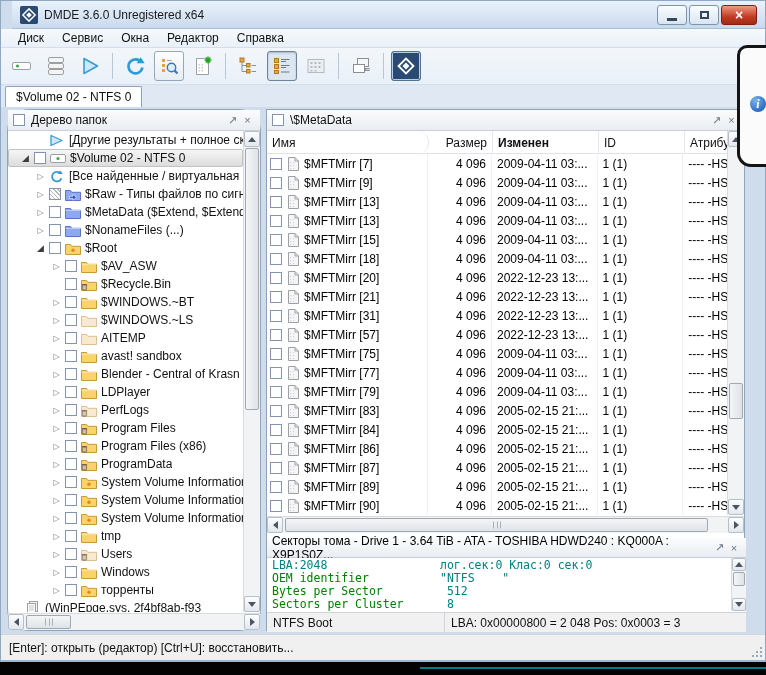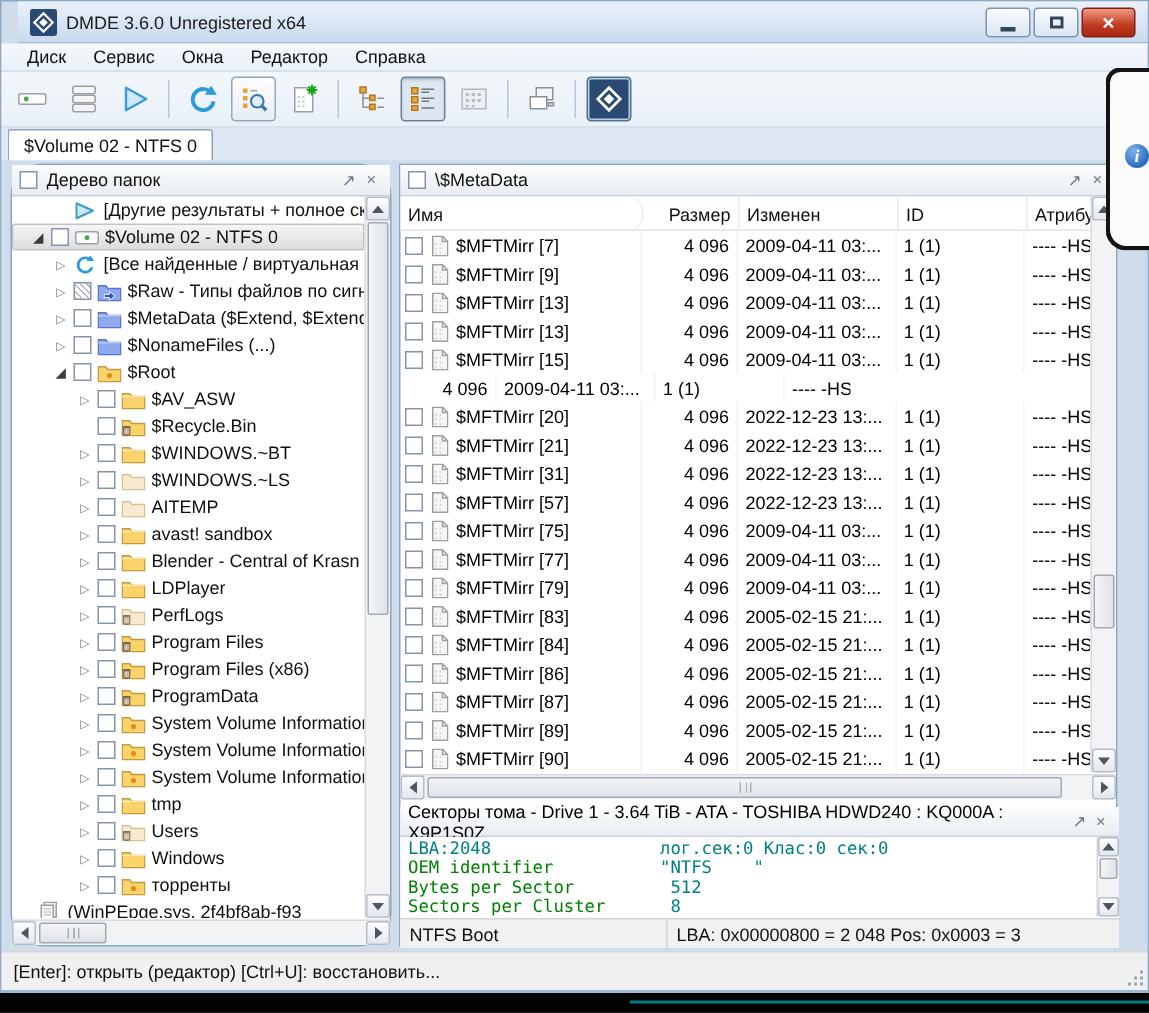--- a/index.html
+++ b/index.html
@@ -682,21 +682,21 @@
       <div class="panel" id="file-panel">
         <div class="phead">
           <span class="cbx"></span>
           <span class="ptitle">\$MetaData</span>
           <span class="picon">↗</span>
           <span class="picon">×</span>
         </div>
         <div id="col-header">
           <div class="colcell" style="left:0;width:162px;border-radius:11px;">Имя</div>
           <div class="colcell" style="left:162px;width:64px;justify-content:flex-end;">Размер</div>
-          <div class="colcell" style="left:226px;width:106px;">Изменен</div>
+          <div class="colcell" style="left:226px;width:106px;font-weight:bold;">Изменен</div>
           <div class="colcell" style="left:332px;width:86px;">ID</div>
           <div class="colcell" style="left:418px;width:44px;border-right:none;">Атрибуты</div>
         </div>
         <div id="file-rows">
             <div class="frow">
               <div class="fcell fc-name" style="padding: 0px;">
                 <span class="cbx"></span>
                 <span class="ficon" style="display: inline-flex;">
                   <svg width="12" height="14" viewBox="0 0 12 14">
                     <path d="M1.5 0.5 h6.5 l3.5 3.5 v9.5 h-10 z" fill="#f6f6f6" stroke="#9aa0a6"></path>
@@ -808,20 +808,38 @@
                   </svg>
                 </span>
                 <span>$MFTMirr [15]</span>
               </div>
               <div class="fcell fc-size">4 096</div>
               <div class="fcell fc-date">2009-04-11 03:...</div>
               <div class="fcell fc-id">1 (1)</div>
               <div class="fcell fc-attr">---- -HS-</div>
             </div>
             <div class="frow">
+              <div class="fcell fc-name" style="padding: 0px;">
+                <span class="cbx"></span>
+                <span class="ficon" style="display: inline-flex;">
+                  <svg width="12" height="14" viewBox="0 0 12 14">
+                    <path d="M1.5 0.5 h6.5 l3.5 3.5 v9.5 h-10 z" fill="#f6f6f6" stroke="#9aa0a6"></path>
+                    <path d="M8 0.5 v3.5 h3.5" fill="none" stroke="#9aa0a6"></path>
+                    <g fill="#d4d4d4">
+                      <rect x="3" y="5" width="1.2" height="1.2"></rect>
+                      <rect x="6" y="5" width="1.2" height="1.2"></rect>
+                      <rect x="3" y="8" width="1.2" height="1.2"></rect>
+                      <rect x="6" y="8" width="1.2" height="1.2"></rect>
+                      <rect x="3" y="11" width="1.2" height="1.2"></rect>
+                      <rect x="6" y="11" width="1.2" height="1.2"></rect>
+                    </g>
+                  </svg>
+                </span>
+                <span>$MFTMirr [18]</span>
+              </div>
               <div class="fcell fc-size">4 096</div>
               <div class="fcell fc-date">2009-04-11 03:...</div>
               <div class="fcell fc-id">1 (1)</div>
               <div class="fcell fc-attr">---- -HS-</div>
             </div>
             <div class="frow">
               <div class="fcell fc-name" style="padding: 0px;">
                 <span class="cbx"></span>
                 <span class="ficon" style="display: inline-flex;">
                   <svg width="12" height="14" viewBox="0 0 12 14">

